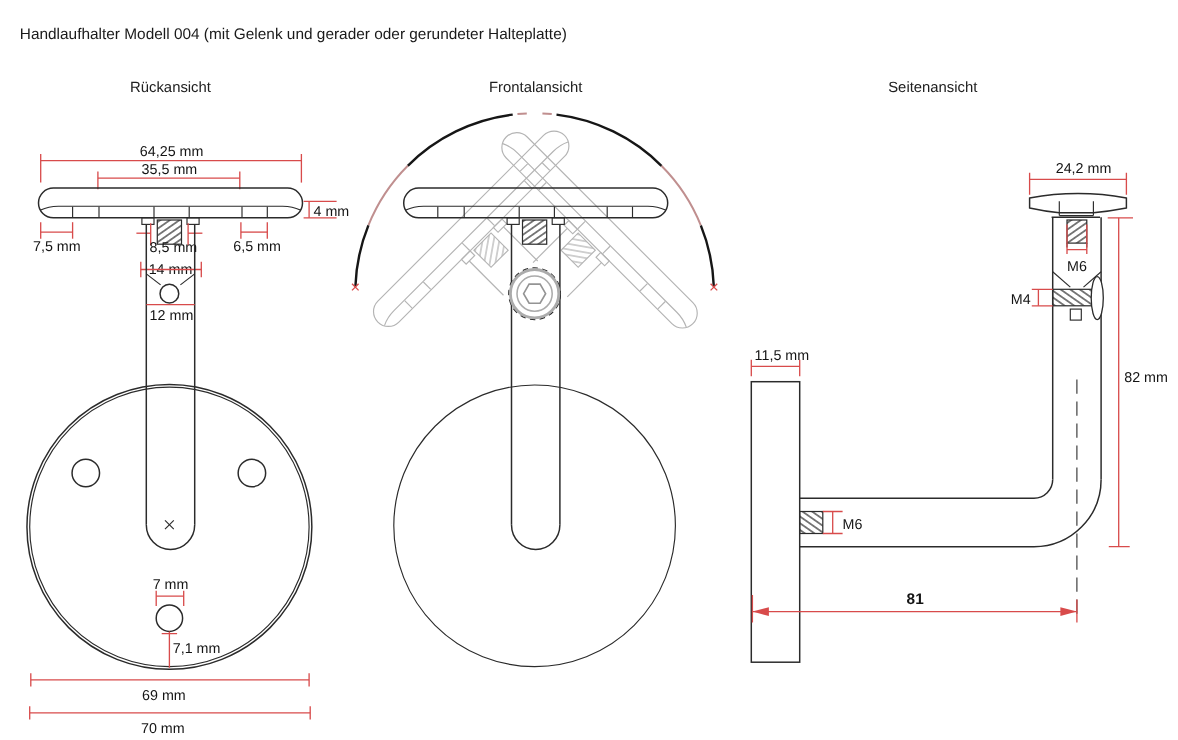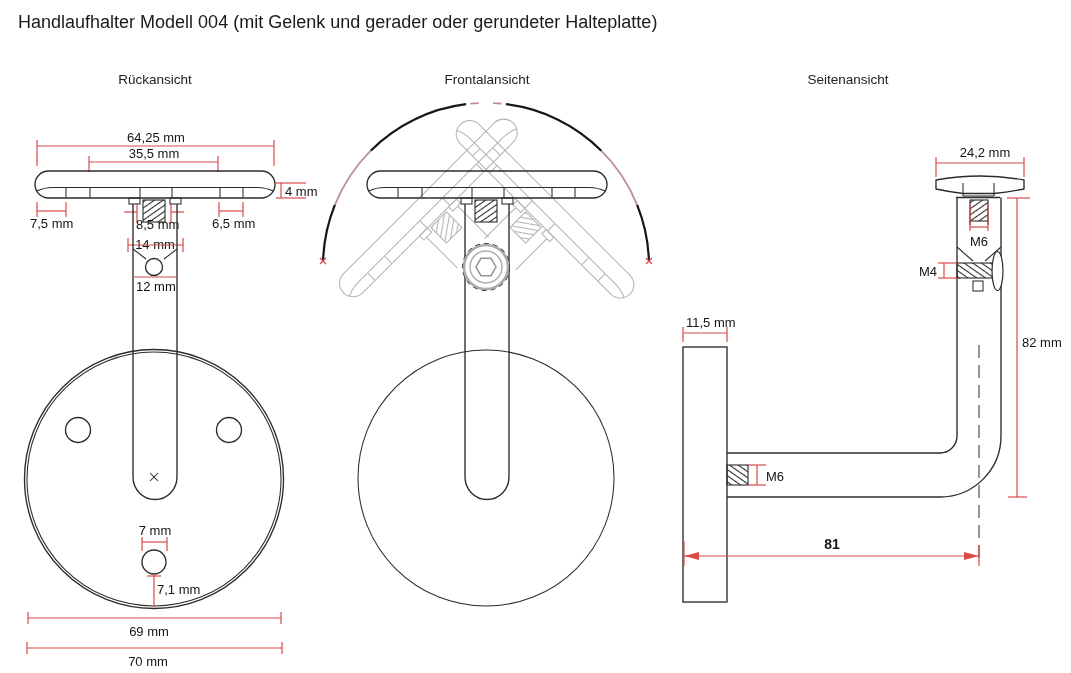--- a/index.html
+++ b/index.html
@@ -1,17 +1,17 @@
 <!DOCTYPE html>
 <html><head>
 <meta charset="utf-8">
 <style>
   html,body{margin:0;padding:0;background:#ffffff;}
   body{width:1071px;height:673px;position:relative;font-family:"Liberation Sans",sans-serif;}
-  .title{position:absolute;left:18px;top:12px;font-size:18px;color:#1a1a1a;white-space:nowrap;}
+  .title{position:absolute;left:18px;top:22px;font-size:14px;color:#1a1a1a;white-space:nowrap;}
   svg{position:absolute;left:0;top:0;}
   .ol{stroke:#2b2b2b;fill:none;stroke-width:1.35;}
   .olt{stroke:#2b2b2b;fill:none;stroke-width:1.05;}
   .red{stroke:#d84b4b;fill:none;stroke-width:1.2;}
   .redf{fill:#d84b4b;stroke:none;}
   .arcb{stroke:#161616;fill:none;stroke-width:2.2;}
   .arcr{stroke:#c08f8f;fill:none;stroke-width:1.8;}
   .ghost{stroke:#b4b4b4;fill:none;stroke-width:1.05;}
   text.dim{font-family:"Liberation Sans",sans-serif;font-size:13px;fill:#141414;}
   text.dimb{font-family:"Liberation Sans",sans-serif;font-size:14px;font-weight:bold;fill:#141414;}

